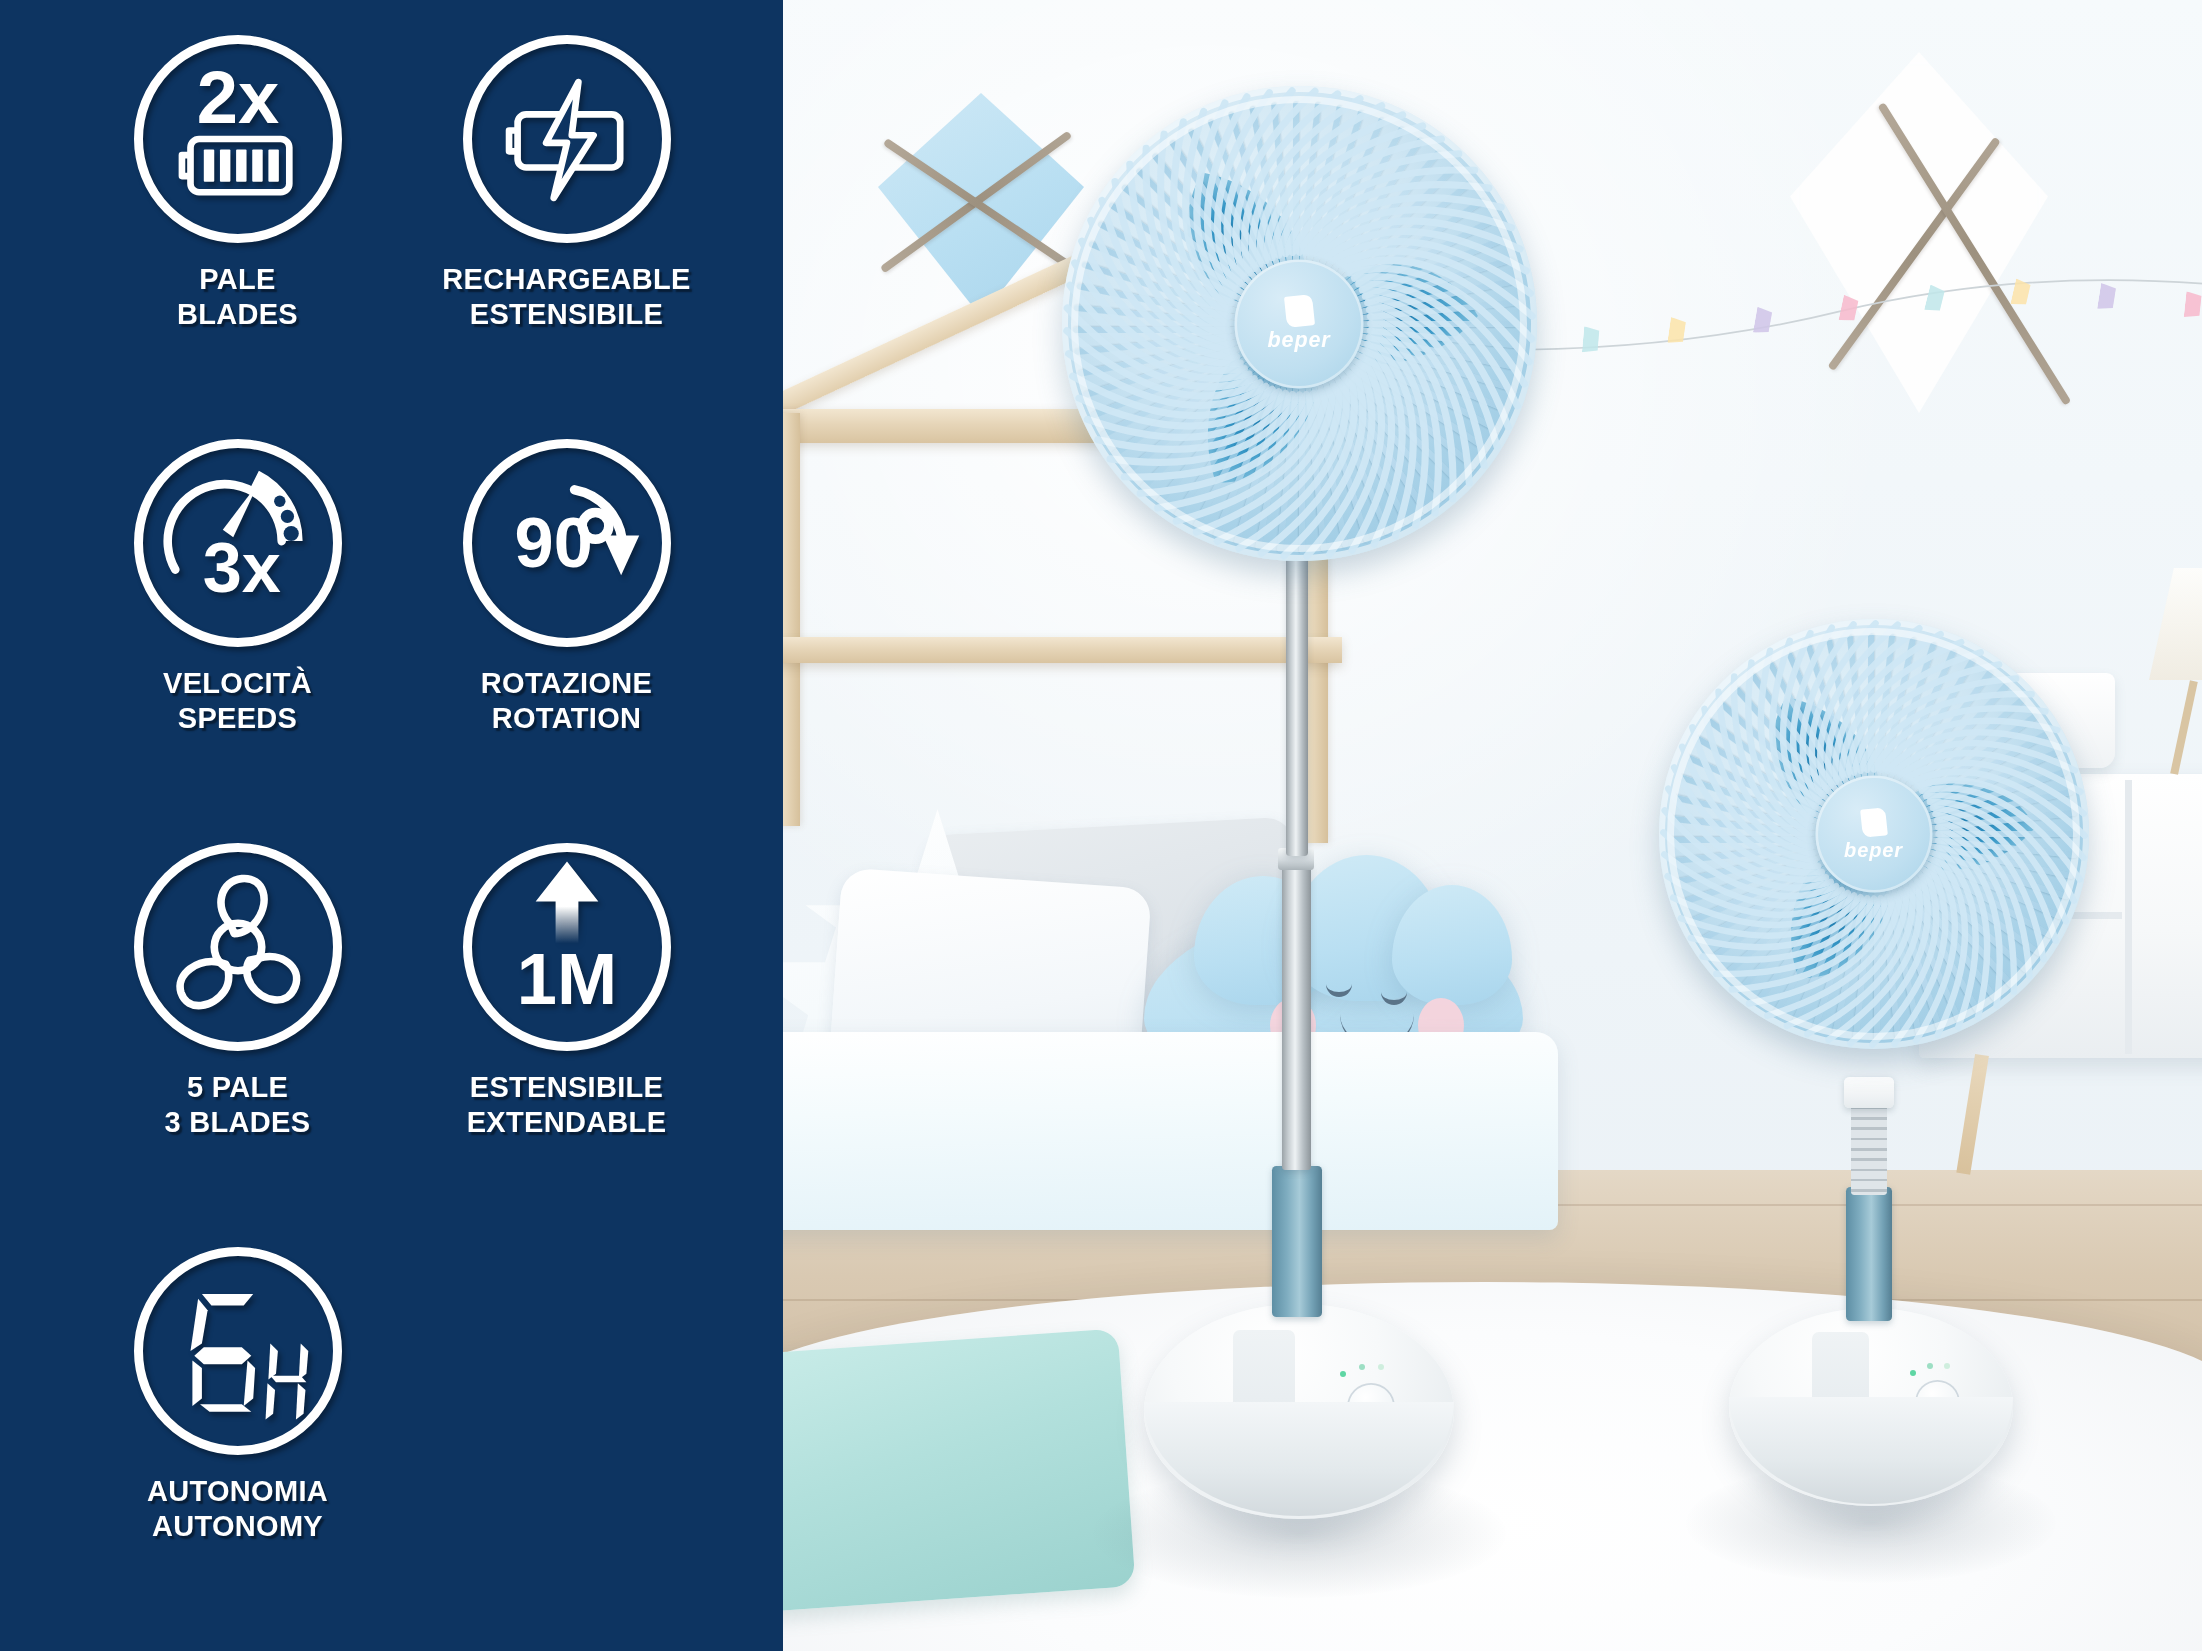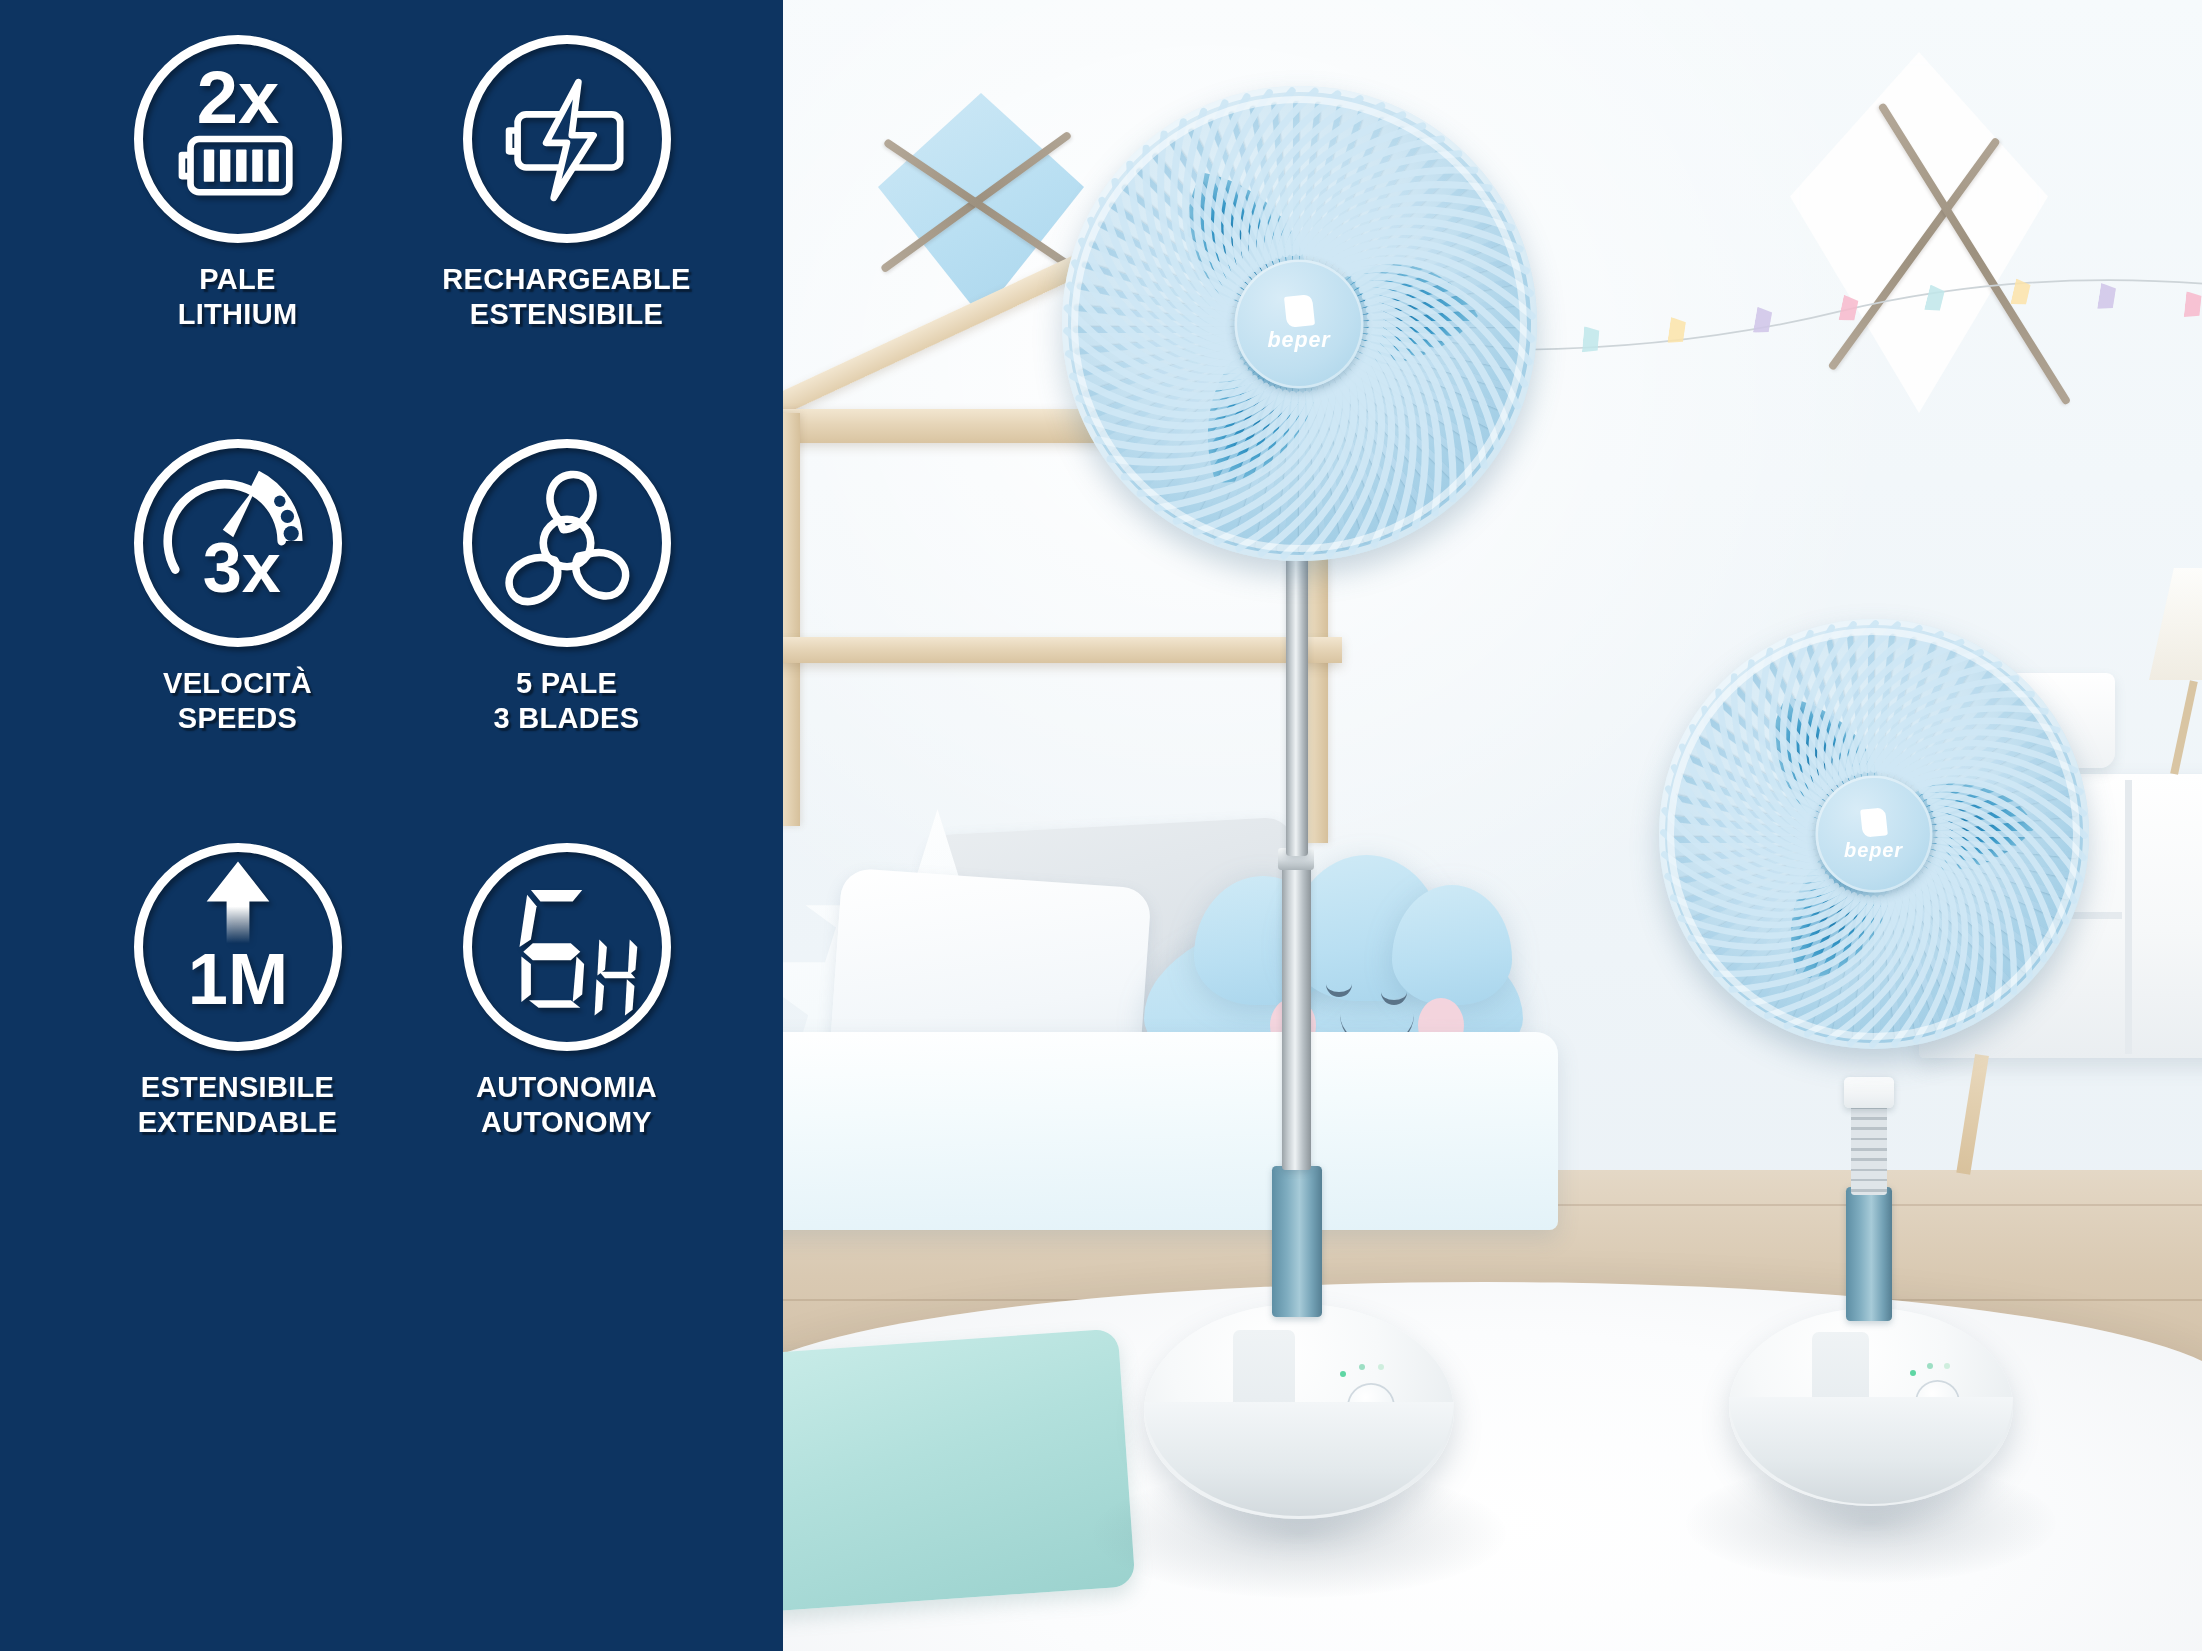--- a/index.html
+++ b/index.html
@@ -301,21 +301,21 @@
             <rect x="64" y="111" width="11" height="34" rx="1"></rect>
             <rect x="81" y="111" width="11" height="34" rx="1"></rect>
             <rect x="98" y="111" width="11" height="34" rx="1"></rect>
             <rect x="115" y="111" width="11" height="34" rx="1"></rect>
             <rect x="132" y="111" width="11" height="34" rx="1"></rect>
           </g>
         </svg>
       </div>
       <div class="feature-label">
         <span>PALE</span>
-        <span class="l2">LITHIUM</span>
+        <span class="l2">BLADES</span>
       </div>
     </div>
 
     <div class="feature-cell">
       <div class="badge">
         <svg viewBox="0 0 200 200" aria-hidden="true">
           <rect x="48" y="74" width="108" height="56" rx="9" ry="9" fill="none" stroke="#fff" stroke-width="7"></rect>
           <path d="M48 91 h-9 v22 h9" fill="none" stroke="#fff" stroke-width="7" stroke-linejoin="round"></path>
           <path d="M112 40 L78 104 h22 L86 162 L128 96 h-23 Z" fill="#0d3461" stroke="#fff" stroke-width="7" stroke-linejoin="round"></path>
         </svg>
@@ -337,20 +337,34 @@
           <path d="M122 36 L84 86 L95 94 Z" fill="#fff"></path>
           <text x="104" y="152" text-anchor="middle" fill="#fff" font-family="Liberation Sans, sans-serif" font-size="74" font-weight="700">3x</text>
         </svg>
       </div>
       <div class="feature-label">
         <span>VELOCITÀ</span>
         <span class="l2">SPEEDS</span>
       </div>
     </div>
 
+    <div class="feature-cell">
+      <div class="badge">
+        <svg viewBox="0 0 200 200" aria-hidden="true">
+          <path d="M108 44 A 62 62 0 0 1 158 96" fill="none" stroke="#fff" stroke-width="10" stroke-linecap="round"></path>
+          <path d="M138 92 L176 92 L157 134 Z" fill="#fff"></path>
+          <text x="86" y="125" text-anchor="middle" fill="#fff" font-family="Liberation Sans, sans-serif" font-size="74" font-weight="700">90</text>
+          <circle cx="130" cy="82" r="14" fill="none" stroke="#fff" stroke-width="10"></circle>
+        </svg>
+      </div>
+      <div class="feature-label">
+        <span>ROTAZIONE</span>
+        <span class="l2">ROTATION</span>
+      </div>
+    </div>
 
     <div class="feature-cell">
       <div class="badge">
         <svg viewBox="0 0 200 200" aria-hidden="true">
           <g fill="none" stroke="#fff" stroke-width="8" stroke-linejoin="round">
             <circle cx="100" cy="100" r="25"></circle>
             <path d="M92 76 C 74 58 82 30 104 28 C 128 26 134 52 120 72 C 114 81 104 86 96 86 Z"></path>
             <path d="M121 112 C 146 104 168 122 160 142 C 152 163 126 158 114 140 C 108 131 108 120 112 114 Z"></path>
             <path d="M80 116 C 58 112 34 128 40 148 C 47 169 74 164 86 146 C 92 137 91 124 87 118 Z"></path>
           </g>

